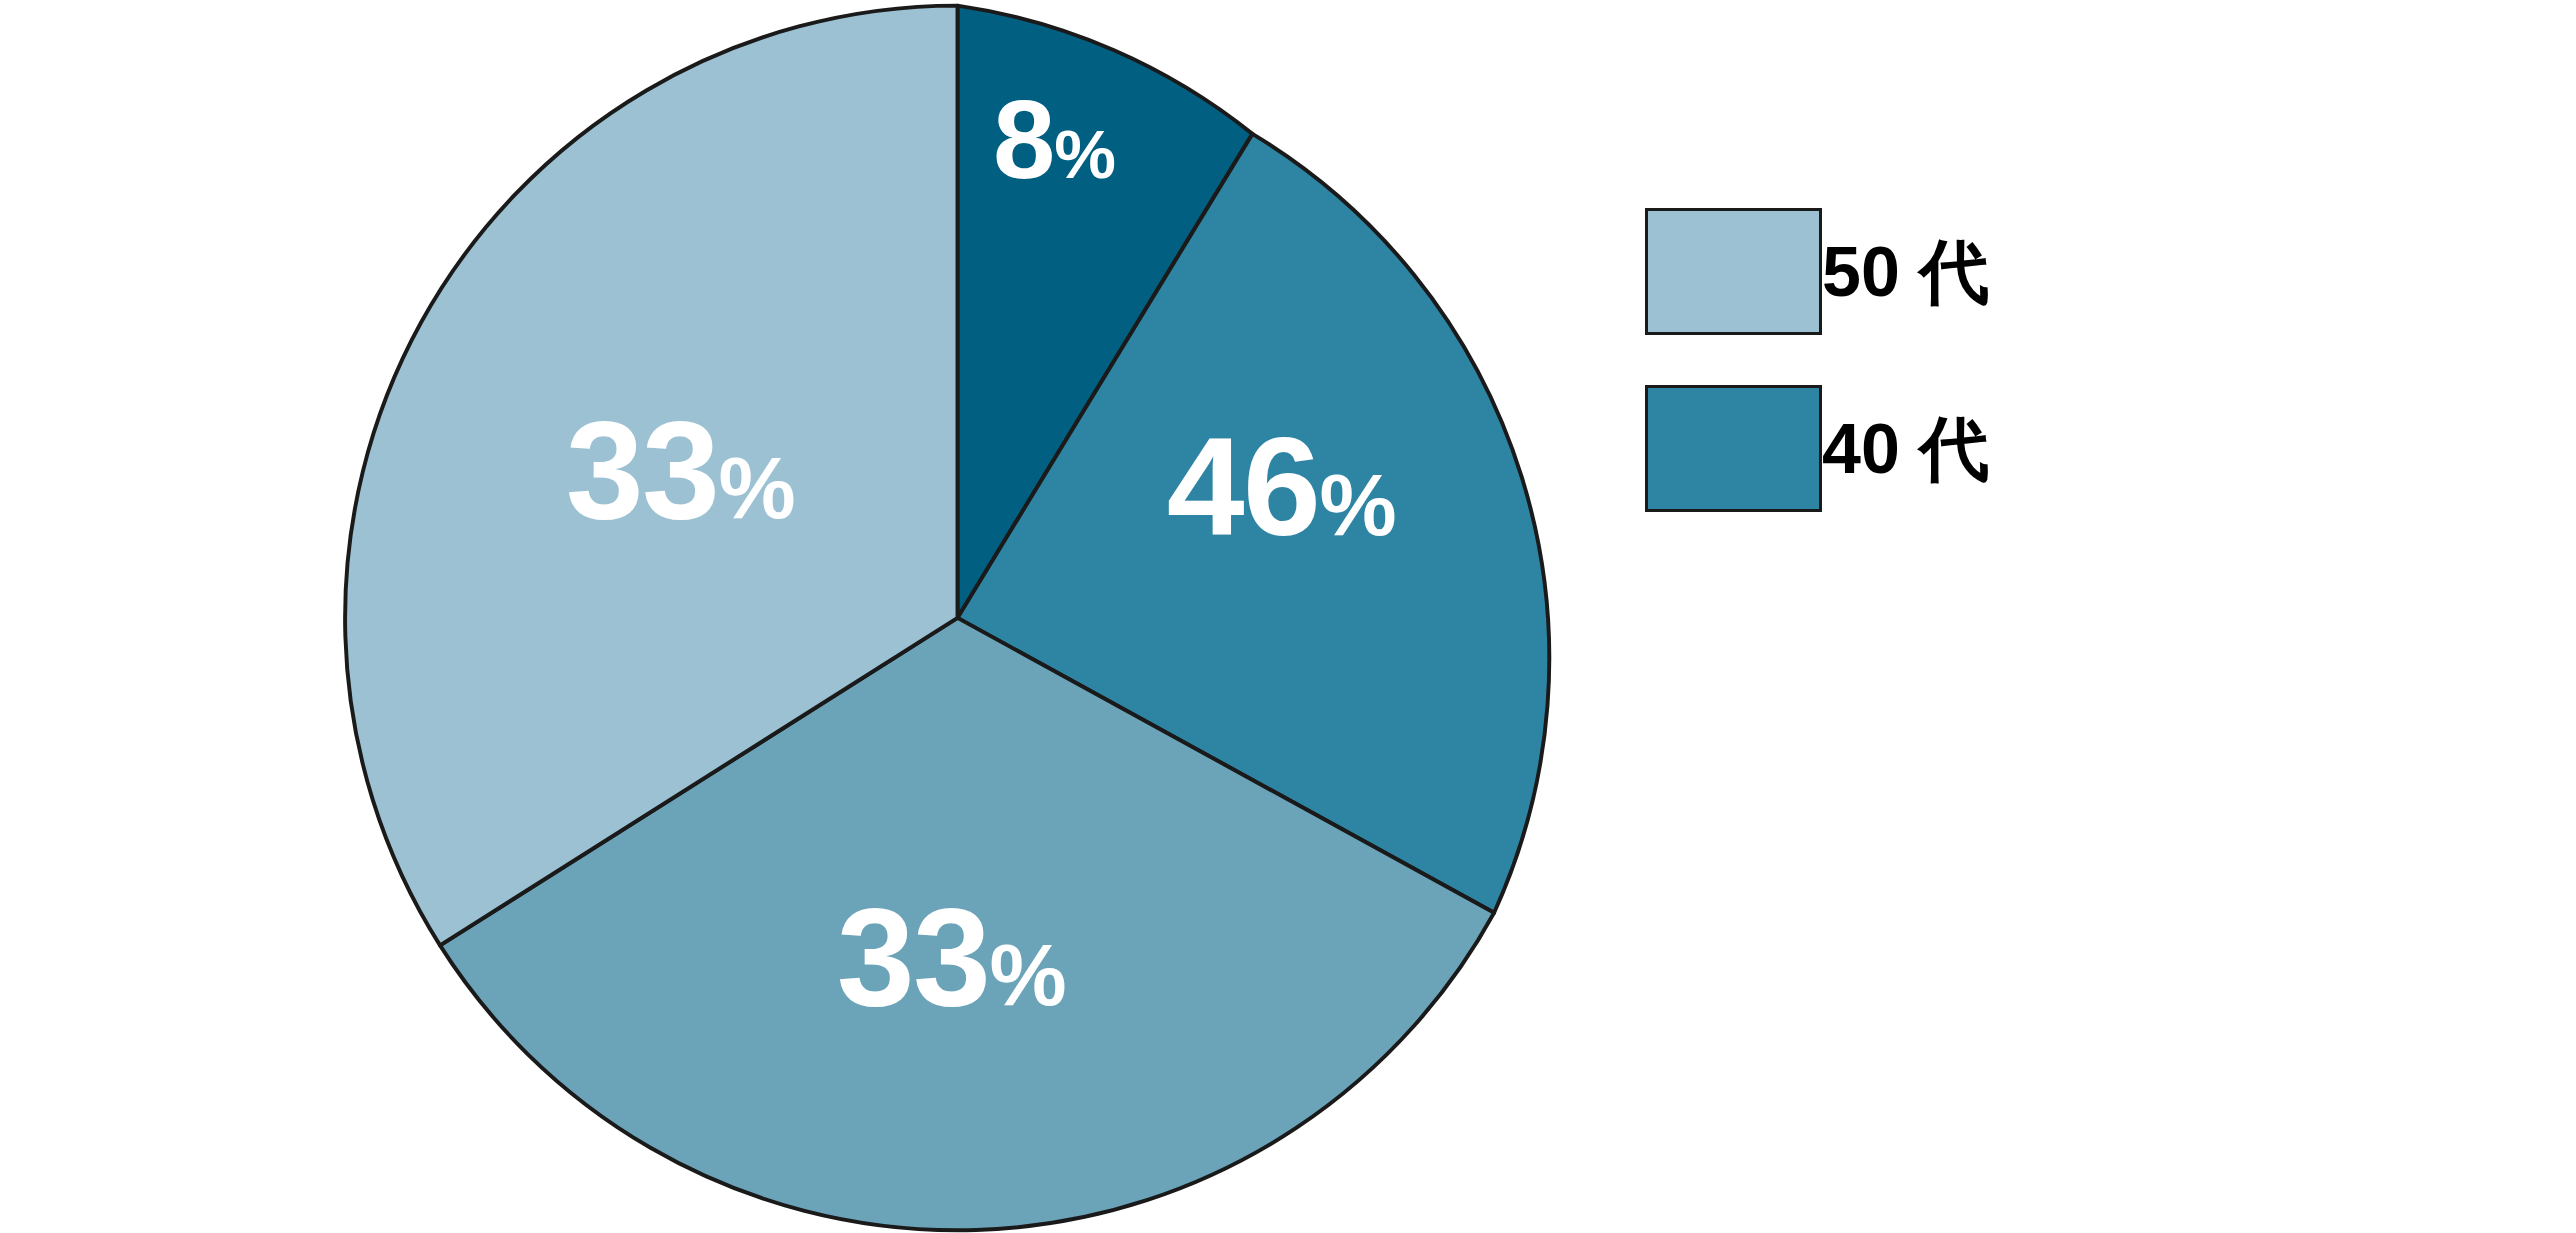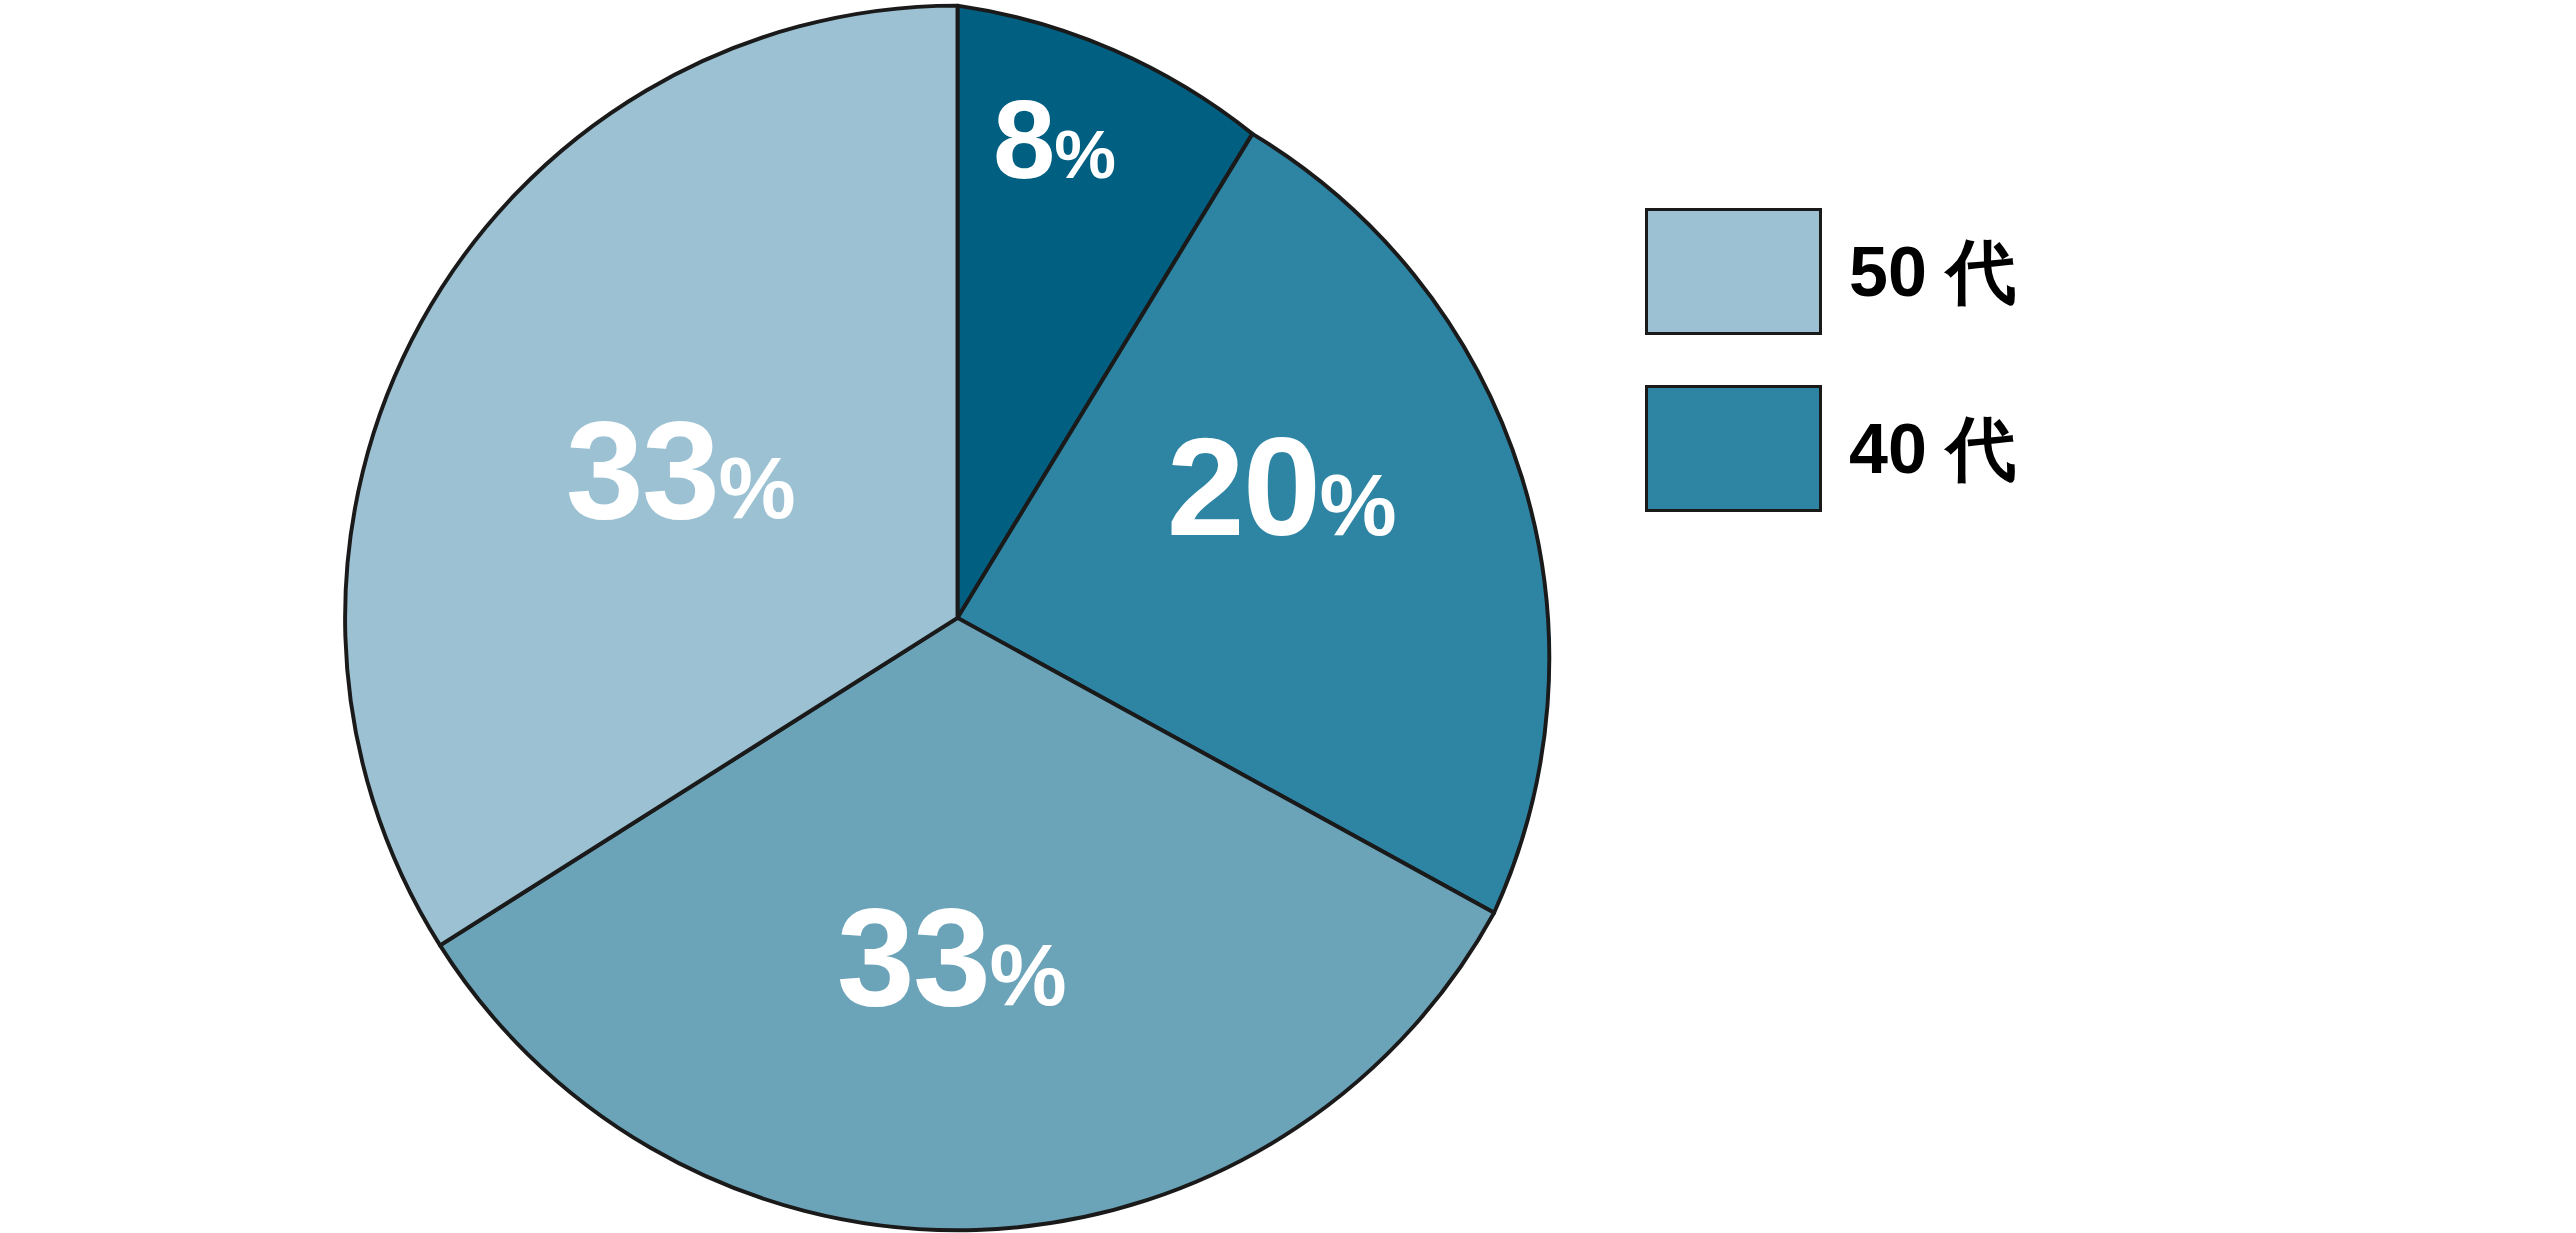--- a/index.html
+++ b/index.html
@@ -72,21 +72,20 @@
     align-items: center;
   }
   .legend-swatch {
     width: 177px;
     height: 127px;
     border: 3.4px solid #1a1a1a;
     box-sizing: border-box;
     flex: 0 0 auto;
   }
   .legend-label {
-    margin-left: 27px;
     font-size: 70px;
     font-weight: 700;
     color: #000000;
     line-height: 1;
     white-space: nowrap;
     font-family: "Liberation Sans", "DejaVu Sans", sans-serif;
   }
 </style>
 </head>
 <body>
@@ -99,21 +98,21 @@
       <path d="M 1712 1105 L 1712 10 A 1095 1095 0 0 1 2239.4 239.4 Z" fill="#015F81" stroke="#1a1a1a" stroke-width="7" stroke-linejoin="round"></path>
 
       <path d="M 1712 1105 L 2239.4 239.4 A 1095 1095 0 0 1 2671.6 1632.2 Z" fill="#2E84A3" stroke="#1a1a1a" stroke-width="7" stroke-linejoin="round"></path>
 
       <path d="M 1712 1105 L 2671.6 1632.2 A 1095 1095 0 0 1 786.6 1690.7 Z" fill="#6BA3B8" stroke="#1a1a1a" stroke-width="7" stroke-linejoin="round"></path>
 
       <path d="M 1712 1105 L 786.6 1690.7 A 1095 1095 0 0 1 1712 10 Z" fill="#9BC1D3" stroke="#1a1a1a" stroke-width="7" stroke-linejoin="round"></path>
     </svg>
 
     <div class="slice-label lbl-20"><span>8</span><span class="pct">%</span></div>
-    <div class="slice-label lbl-30"><span>20</span><span class="pct">%</span></div>
+    <div class="slice-label lbl-30"><span>46</span><span class="pct">%</span></div>
     <div class="slice-label lbl-40"><span>33</span><span class="pct">%</span></div>
     <div class="slice-label lbl-50"><span>33</span><span class="pct">%</span></div>
   </div>
 
   <div class="legend">
 
     <div class="legend-item">
       <div class="legend-swatch" style="background:#9BC1D3"></div>
       <div class="legend-label">50 代</div>
     </div>

